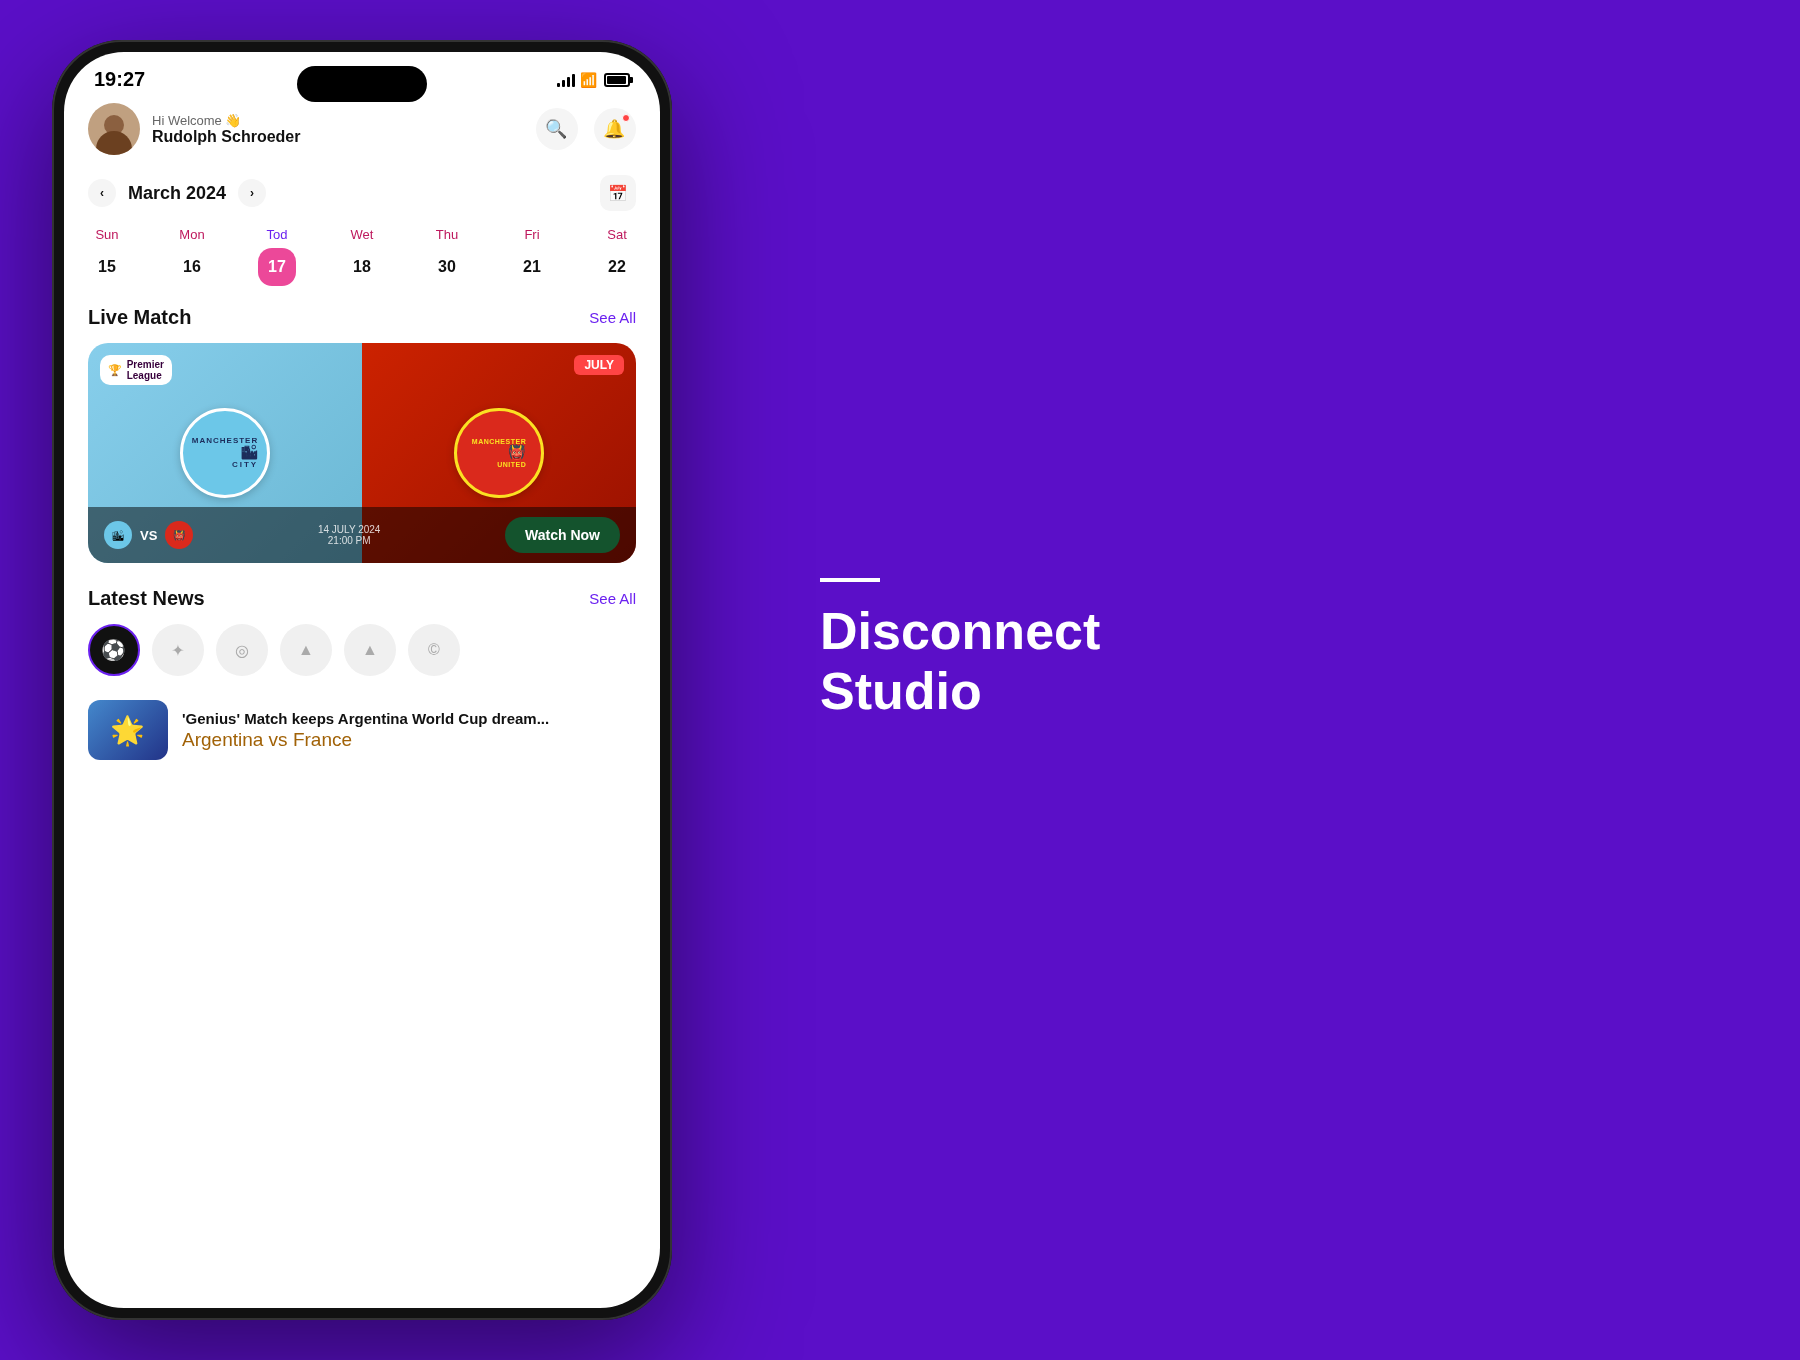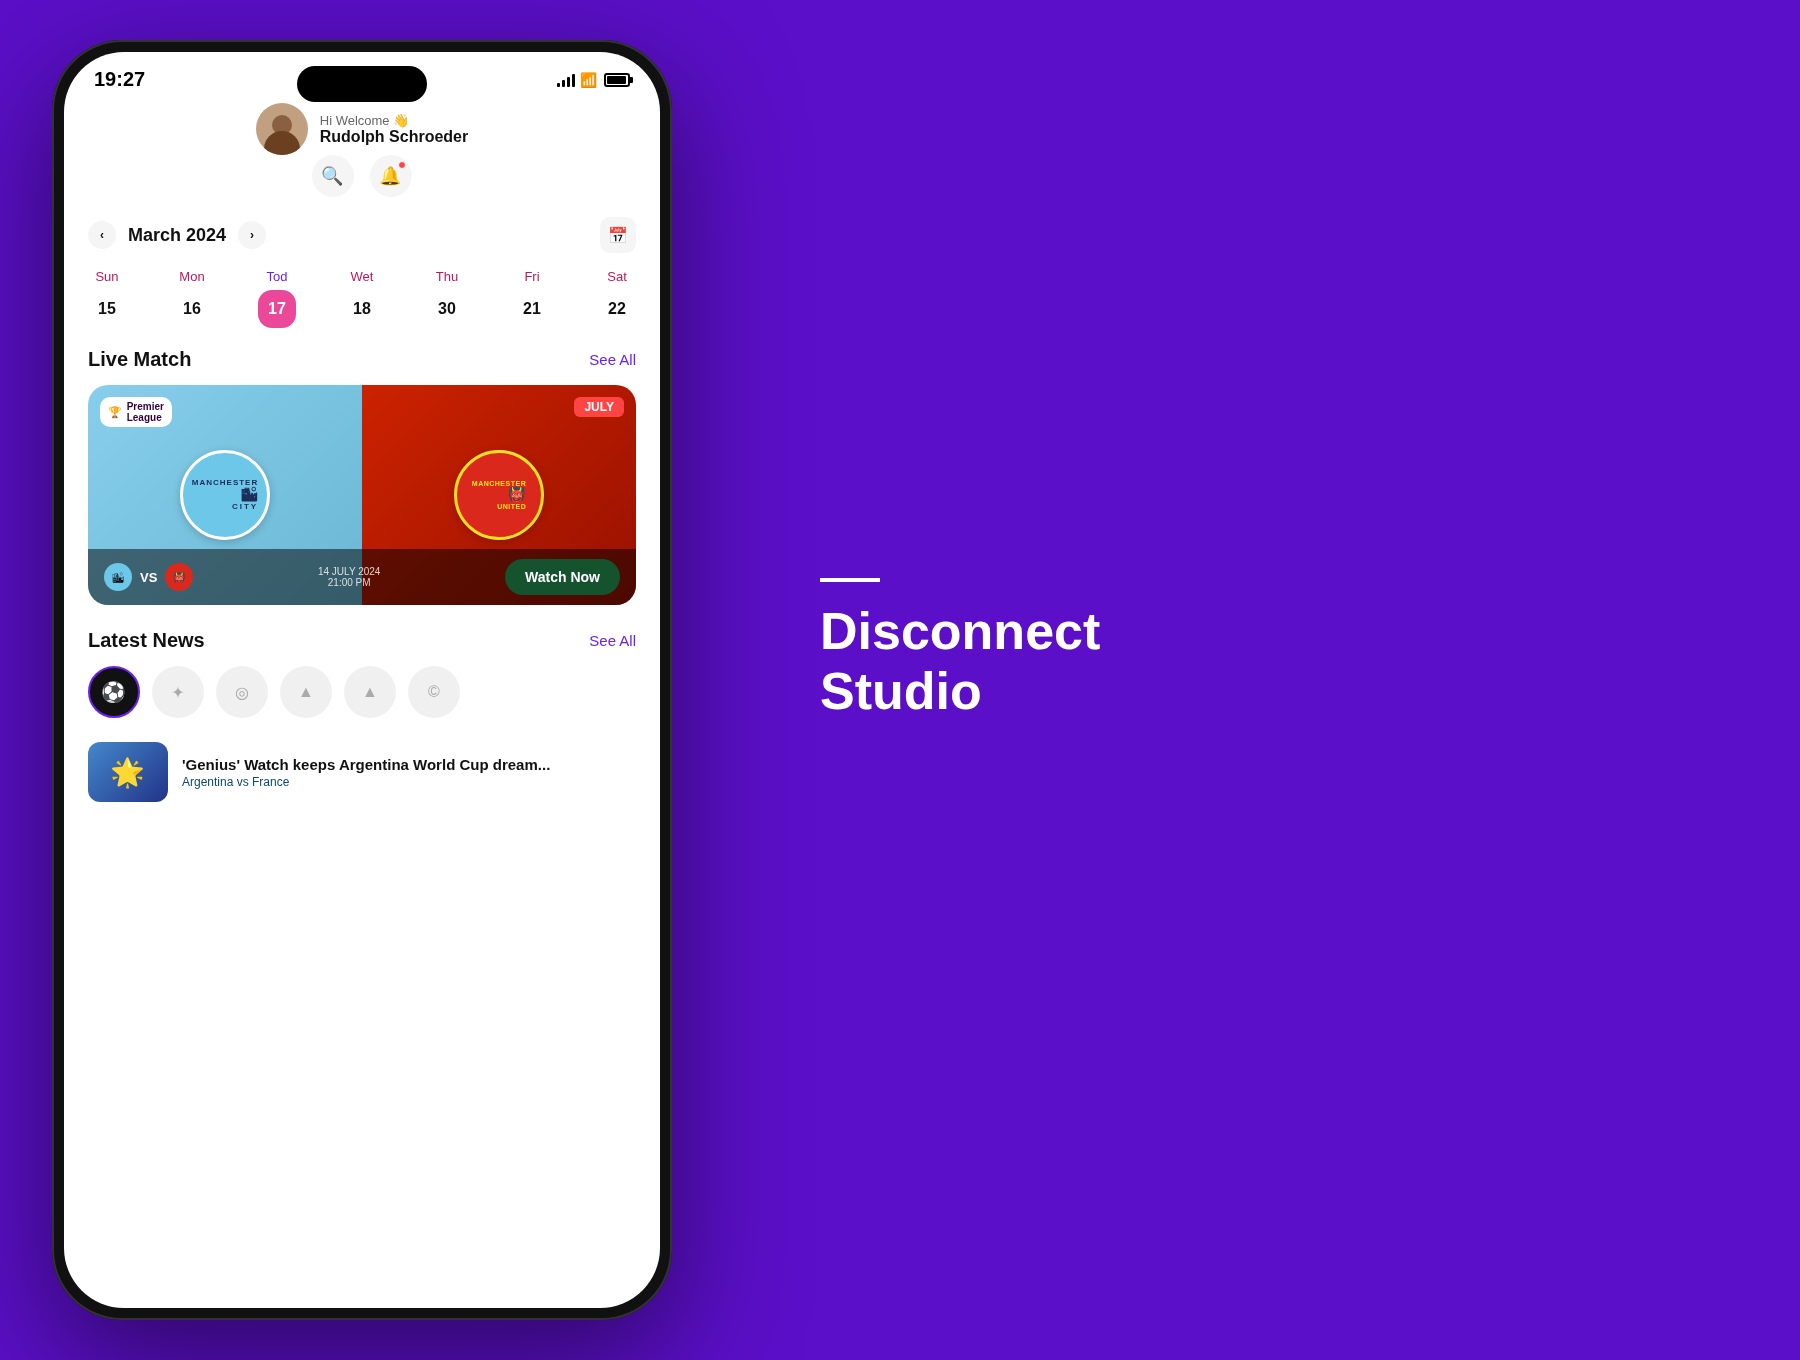--- a/index.html
+++ b/index.html
@@ -169,21 +169,20 @@
       overflow: hidden;
     }
 
     
     .app-header {
       display: flex;
       justify-content: space-between;
       align-items: center;
       margin-bottom: 20px;
       padding-top: 4px;
-      flex-direction: column;
     }
 
     .user-info {
       display: flex;
       align-items: center;
       gap: 12px;
     }
 
     .avatar-person {
       width: 52px;
@@ -565,22 +564,22 @@
     }
 
     .news-content .news-headline {
       font-size: 15px;
       font-weight: 700;
       color: #111;
       line-height: 1.3;
     }
 
     .news-content .news-sub {
-      font-size: 12px;
-      color: #0c4a6e;
+      font-size: 19px;
+      color: #a16207;
     }
 
     
     .mancity-inner {
       display: flex;
       flex-direction: column;
       align-items: flex-end;
     }
   </style>
 </head>
@@ -736,21 +735,21 @@
             <div class="news-league-icon light" style="color:#aaa; font-size:16px;">▲</div>
             <div class="news-league-icon light" style="color:#aaa; font-size:16px;">▲</div>
             <div class="news-league-icon light" style="color:#aaa; font-size:16px;">©</div>
           </div>
 
           <div class="news-item">
             <div class="news-img">
               <span style="font-size:28px;">🌟</span>
             </div>
             <div class="news-content">
-              <div class="news-headline">'Genius' Watch keeps Argentina World Cup dream...</div>
+              <div class="news-headline">'Genius' Match keeps Argentina World Cup dream...</div>
               <div class="news-sub">Argentina vs France</div>
             </div>
           </div>
         </div>
 
       </div>
     </div>
   </div>
 </div>
 

